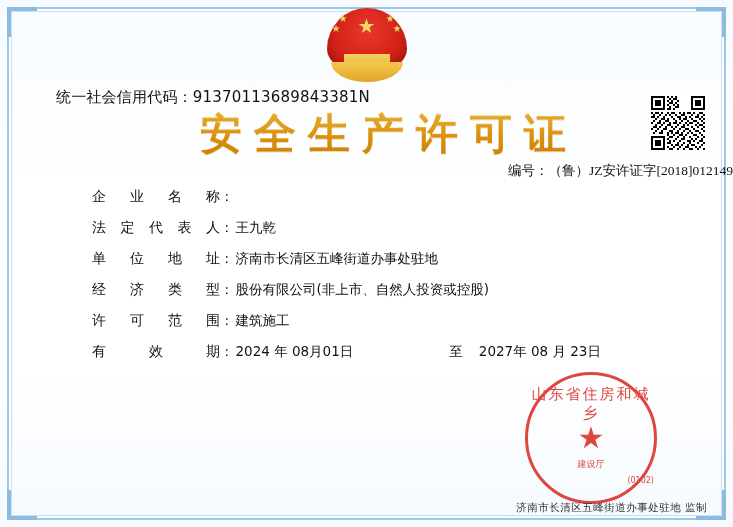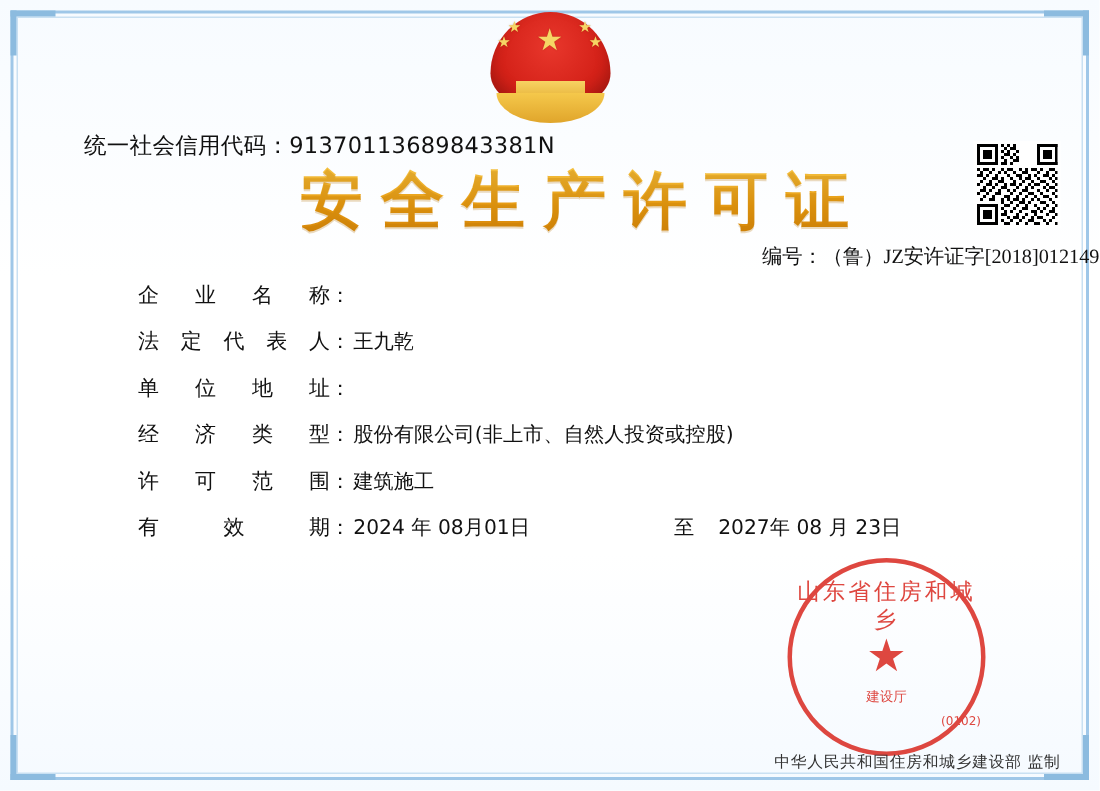--- a/index.html
+++ b/index.html
@@ -512,20 +512,21 @@
     </div>
 
     <div class="field-row">
       <div class="field-label">
         <span>单</span>
         <span>位</span>
         <span>地</span>
         <span>址</span>
       </div>
       <div class="field-colon">：</div>
+      <div class="field-value">济南市长清区五峰街道办事处驻地</div>
     </div>
 
     <div class="field-row">
       <div class="field-label">
         <span>经</span>
         <span>济</span>
         <span>类</span>
         <span>型</span>
       </div>
       <div class="field-colon">：</div>
@@ -560,15 +561,15 @@
   </div>
 
 
   <div class="seal">
     <div class="seal-arc-top">山东省住房和城乡</div>
     <div class="seal-star">★</div>
     <div class="seal-arc-bottom">建设厅</div>
     <div class="seal-code">(0102)</div>
   </div>
 
-  <div class="footer-note">中华人民共和国住房和城乡建设部 监制</div>
+  <div class="footer-note">济南市长清区五峰街道办事处驻地 监制</div>
 
 </div>
 
 </body></html>

